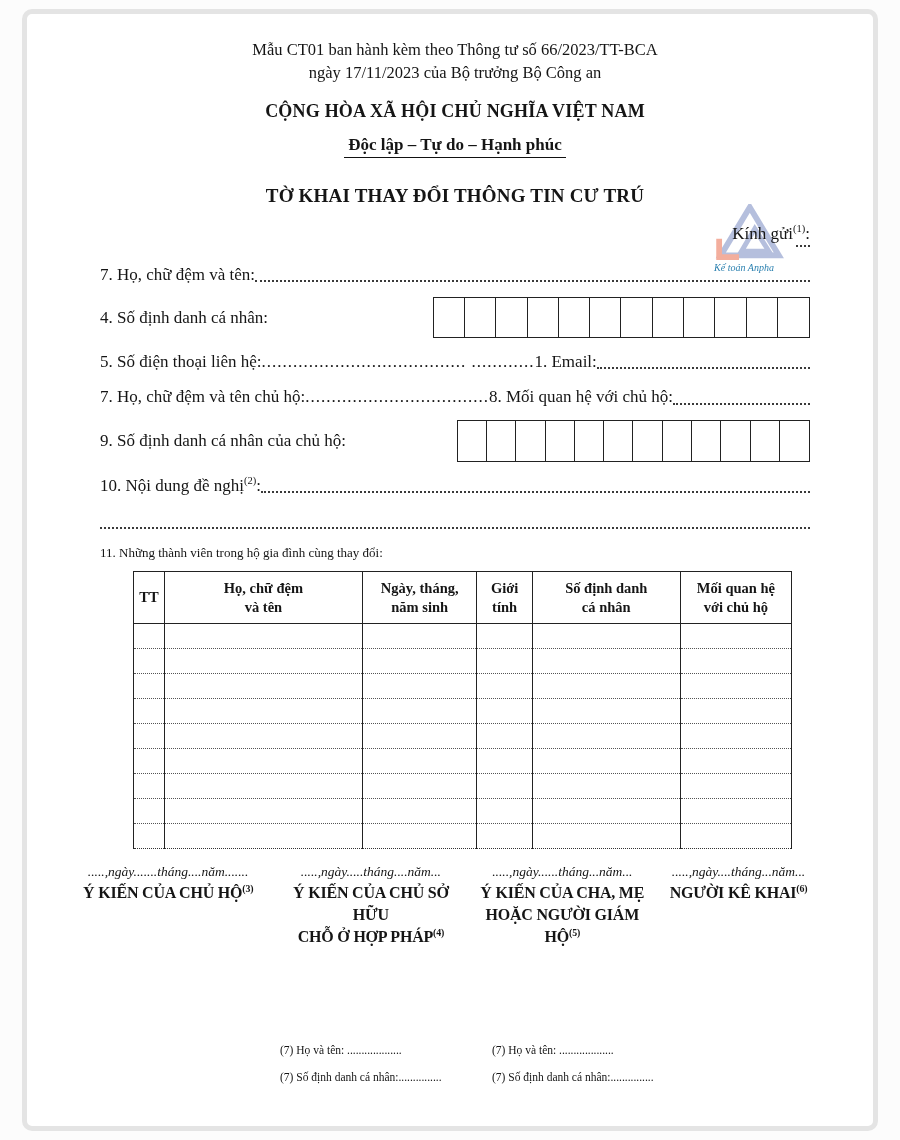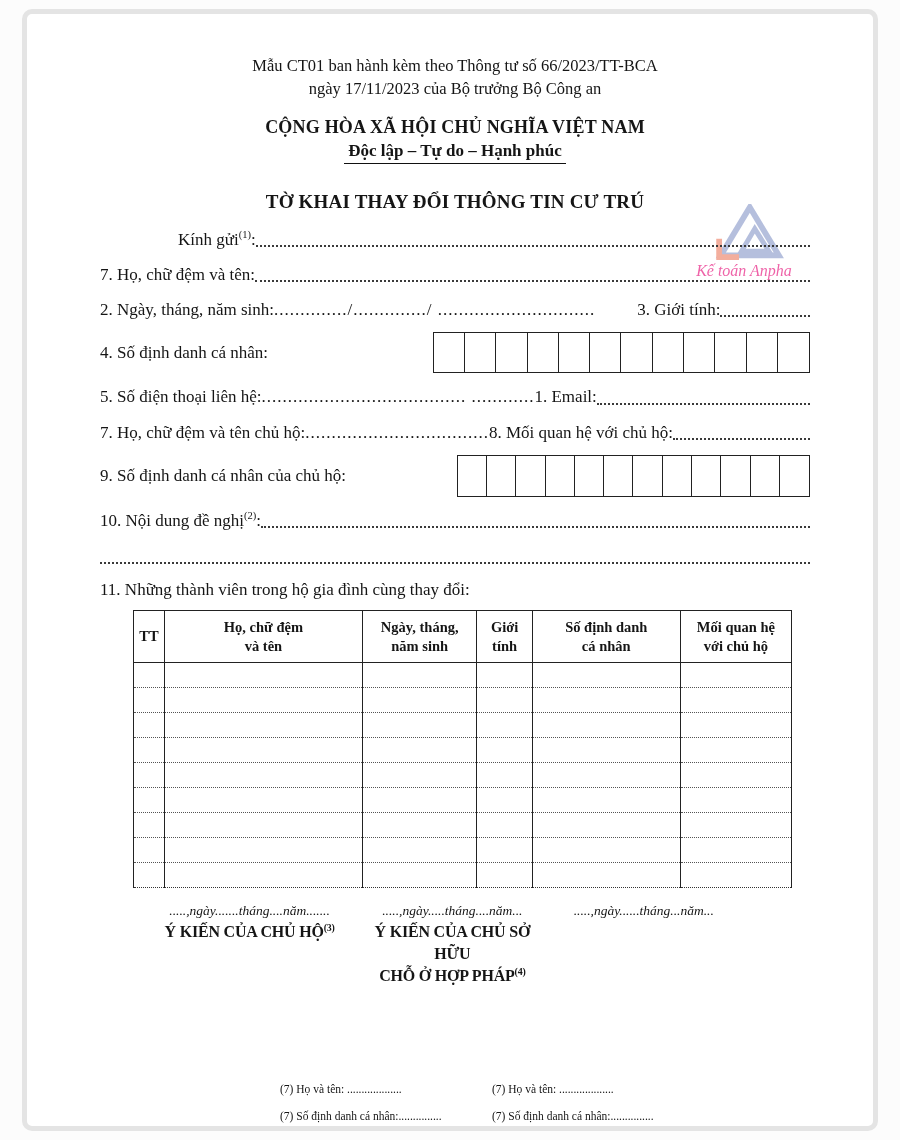--- a/index.html
+++ b/index.html
@@ -2,45 +2,45 @@
 <html><head>
 <meta charset="utf-8">
 <style>
   * { margin:0; padding:0; box-sizing:border-box; }
   html,body { width:900px; background:#fbfbfb; font-family:"Liberation Serif","DejaVu Serif",serif; color:#151515; }
   .stage { width:900px; height:1140px; position:relative; background:#fcfcfc; }
   .card {
     position:absolute; left:22px; top:9px; width:856px; height:1122px;
     background:#ffffff; border:5px solid #e4e4e4; border-radius:10px;
   }
-  .content { position:relative; margin:0 63px 0 73px; padding-top:40px; }
+  .content { position:relative; margin:0 63px 0 73px; padding-top:24px; }
 
   .issuance { text-align:center; font-size:16.5px; line-height:1.4; }
   .national { text-align:center; font-weight:bold; font-size:18px; margin-top:17px; letter-spacing:.2px; }
-  .motto-wrap { text-align:center; margin-top:3px; }
+  .motto-wrap { text-align:center; margin-top:13px; }
   .motto { display:inline-block; font-weight:bold; font-size:17px; border-bottom:1.8px solid #111; padding:0 4px 2px 4px; }
   .form-title { text-align:center; font-weight:bold; font-size:19px; margin-top:27px; letter-spacing:.2px; }
 
   .line { display:flex; align-items:flex-end; font-size:17px; line-height:1.3; margin-top:13px; white-space:nowrap; }
   .line .lbl { flex:0 0 auto; }
   .lead { flex:1 1 auto; border-bottom:2px dotted #3a3a3a; margin-bottom:4px; min-width:14px; }
   .dots-lit { flex:0 0 auto; overflow:hidden; letter-spacing:1px; }
   .gap { flex:0 0 42px; }
-  .recipient { margin-top:16px; padding-left:78px; }
+  .recipient { margin-top:16px; padding-left:78px;flex-direction:column; }
   sup { font-size:.62em; line-height:0; }
 
   .boxrow { display:flex; align-items:center; margin-top:11px; font-size:17px; white-space:nowrap; }
   .boxes { display:flex; margin-left:auto; }
   .box { width:33px; height:41px; border:1.7px solid #222; background:#fff; }
   .box + .box { margin-left:-1.7px; }
   .boxrow.second .box { width:31px; height:42px; }
 
   .lead-row { border-bottom:2px dotted #3a3a3a; height:22px; margin-top:10px; }
 
-  .members-label { font-size:17px; margin-top:16px; }
+  .members-label { font-size:13px; margin-top:16px; }
 
   table.members { border-collapse:collapse; width:659px; margin:10px 0 0 33px; table-layout:fixed; }
   table.members th {
     font-weight:bold; font-size:14.5px; line-height:1.3; white-space:pre-line;
     border:1.8px solid #222; padding:7px 2px; text-align:center; vertical-align:middle;
   }
   table.members td {
     height:25px; border-left:1.7px solid #222; border-right:1.7px solid #222;
     border-bottom:1.6px dotted #555;
   }
@@ -51,21 +51,21 @@
   .sig-col:nth-child(1){ width:28%; } .sig-col:nth-child(2){ width:25.5%; }
   .sig-col:nth-child(3){ width:25%; } .sig-col:nth-child(4){ width:21.5%; }
   .sig-date { font-style:italic; font-size:13.5px; white-space:nowrap; }
   .sig-title { font-weight:bold; font-size:16px; line-height:1.35; margin-top:2px; letter-spacing:-.2px; }
 
   .footer-cols { display:flex; margin-top:97px; margin-left:180px; }
   .footer-col { width:212px; font-size:11.5px; line-height:1.2; }
   .footer-col .f-row + .f-row { margin-top:13px; }
 
   .watermark { position:absolute; right:74px; top:190px; width:110px; text-align:center; opacity:.85; pointer-events:none; }
-  .wm-text { font-style:italic; font-size:16px; color:#ec4899; margin-top:-4px; white-space:nowrap; }
+  .wm-text { font-style:italic; font-size:10px; color:#0369a1; margin-top:-4px; white-space:nowrap; }
 </style>
 </head>
 <body>
 
 <div class="stage">
   <div class="card">
 
     <div class="watermark">
       <svg width="84" height="58" viewBox="0 0 100 70">
         <polygon points="57,4 22,62 92,62" fill="none" stroke="#a9b4d8" stroke-width="7" stroke-linejoin="miter"></polygon>
@@ -92,27 +92,20 @@
       <div class="line recipient">
         <span class="lbl"><span>Kính gửi</span><sup>(1)</sup><span>:</span></span>
         <span class="lead"></span>
       </div>
 
       <div class="line">
         <span class="lbl">7. Họ, chữ đệm và tên:</span>
         <span class="lead"></span>
       </div>
 
-      <div class="line">
-        <span class="lbl">2. Ngày, tháng, năm sinh:</span>
-        <span class="dots-lit">............../............../ ..............................</span>
-        <span class="gap"></span>
-        <span class="lbl">3. Giới tính:</span>
-        <span class="lead"></span>
-      </div>
 
       <div class="boxrow">
         <span class="lbl">4. Số định danh cá nhân:</span>
         <span class="boxes">
             <span class="box"></span>
             <span class="box"></span>
             <span class="box"></span>
             <span class="box"></span>
             <span class="box"></span>
             <span class="box"></span>
@@ -275,20 +268,30 @@
           </div>
           <div class="sig-col">
             <div class="sig-date">.....,ngày.....tháng....năm...</div>
             <div class="sig-title">
               <div>Ý KIẾN CỦA CHỦ SỞ HỮU</div>
               <div>CHỖ Ở HỢP PHÁP<sup>(4)</sup></div>
             </div>
           </div>
           <div class="sig-col">
             <div class="sig-date">.....,ngày......tháng...năm...</div>
+            <div class="sig-title">
+              <div>Ý KIẾN CỦA CHA, MẸ</div>
+              <div>HOẶC NGƯỜI GIÁM HỘ<sup>(5)</sup></div>
+            </div>
+          </div>
+          <div class="sig-col">
+            <div class="sig-date">.....,ngày....tháng...năm...</div>
+            <div class="sig-title">
+              <div>NGƯỜI KÊ KHAI<sup>(6)</sup></div>
+            </div>
           </div>
         </div>
 
       <div class="footer-cols">
           <div class="footer-col">
             <div class="f-row">(7) Họ và tên: ...................</div>
             <div class="f-row">(7) Số định danh cá nhân:...............</div>
           </div>
           <div class="footer-col">
             <div class="f-row">(7) Họ và tên: ...................</div>

